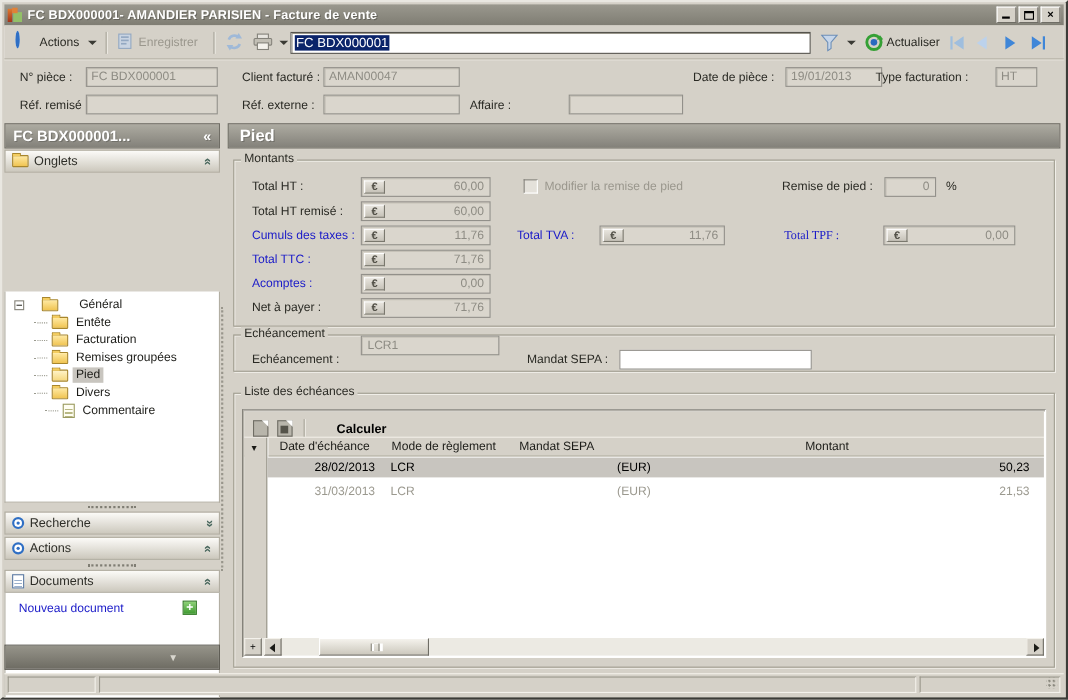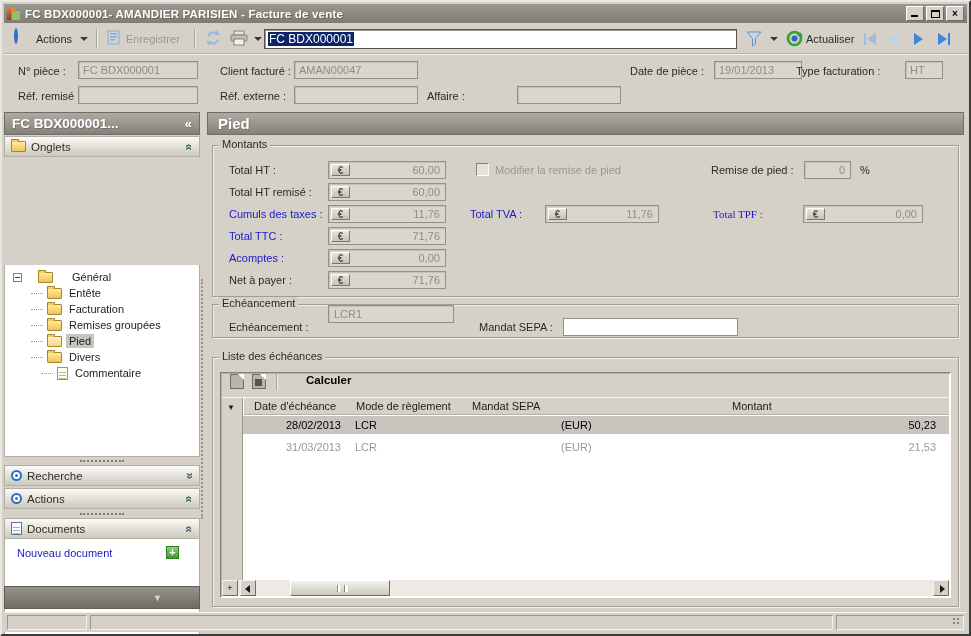--- a/index.html
+++ b/index.html
@@ -95,21 +95,21 @@
   .mlabel.link { color:#1a1ac8; }
   .mlabel.dis { color:#9a978d; }
   .efield { position:absolute; height:18px; background:#dad6cd; border:1px solid #92908a; box-shadow:inset 1px 1px 0 #c6c2b8; }
   .efield .val { position:absolute; right:5px; top:2px; color:#8e8c84; font-size:11px; }
   .ebtn { position:absolute; left:2px; top:2px; width:19px; height:12px; background:linear-gradient(180deg,#e8e5de,#c6c2b8);
     border:1px solid; border-color:#fff #7a786e #7a786e #fff; font-size:10px; font-weight:bold; color:#55534a;
     text-align:center; line-height:11px; }
   .checkbox { position:absolute; width:13px; height:13px; background:#e4e1da; border:1px solid; border-color:#84827a #fff #fff #84827a; }
   
   .grid-box { position:absolute; background:#fff; border:1px solid; border-color:#84827a #fff #fff #84827a; box-shadow:inset 1px 1px 0 #b4b0a6; }
-  .grid-toolbar { position:absolute; left:1px; right:1px; top:1px; height:24px; background:#d5d1c8; border-bottom:1px solid #f4f2ec; display:flex; align-items:flex-start; }
+  .grid-toolbar { position:absolute; left:1px; right:1px; top:1px; height:24px; background:#d5d1c8; border-bottom:1px solid #f4f2ec; display:flex; align-items:flex-end; }
   .gdoc { width:14px; height:15px; background:#b8b5ab; border:1px solid #6f6d64; position:relative; margin-left:8px; }
   .gdoc::after { content:""; position:absolute; right:-1px; top:-1px; border-style:solid; border-width:0 6px 6px 0; border-color:transparent #fff transparent transparent; }
   .gdoc.dark::before { content:""; position:absolute; left:2px; bottom:2px; width:7px; height:7px; background:#55534a; }
   .gsep { width:2px; height:16px; border-left:1px solid #a8a59a; border-right:1px solid #f0eee8; margin-left:10px; }
   .calc-label { font-weight:bold; font-size:11.5px; margin-left:28px; color:#000; }
   .grid-hdr { position:absolute; left:1px; right:1px; top:25px; height:17px; background:#d5d1c8; border-bottom:1px solid #b5b1a5; }
   .grid-hdr span { position:absolute; top:2px; font-size:11px; color:#1c1c18; }
   .gutter { position:absolute; left:1px; top:25px; width:21px; bottom:17px; background:#d5d1c8; border-right:1px solid #9a978c; box-shadow:1px 0 0 #fff; }
   .gutter .garr { position:absolute; left:5px; top:5px; font-size:8px; color:#1a1a16; }
   .grow { position:absolute; left:22px; right:1px; height:18px; }

